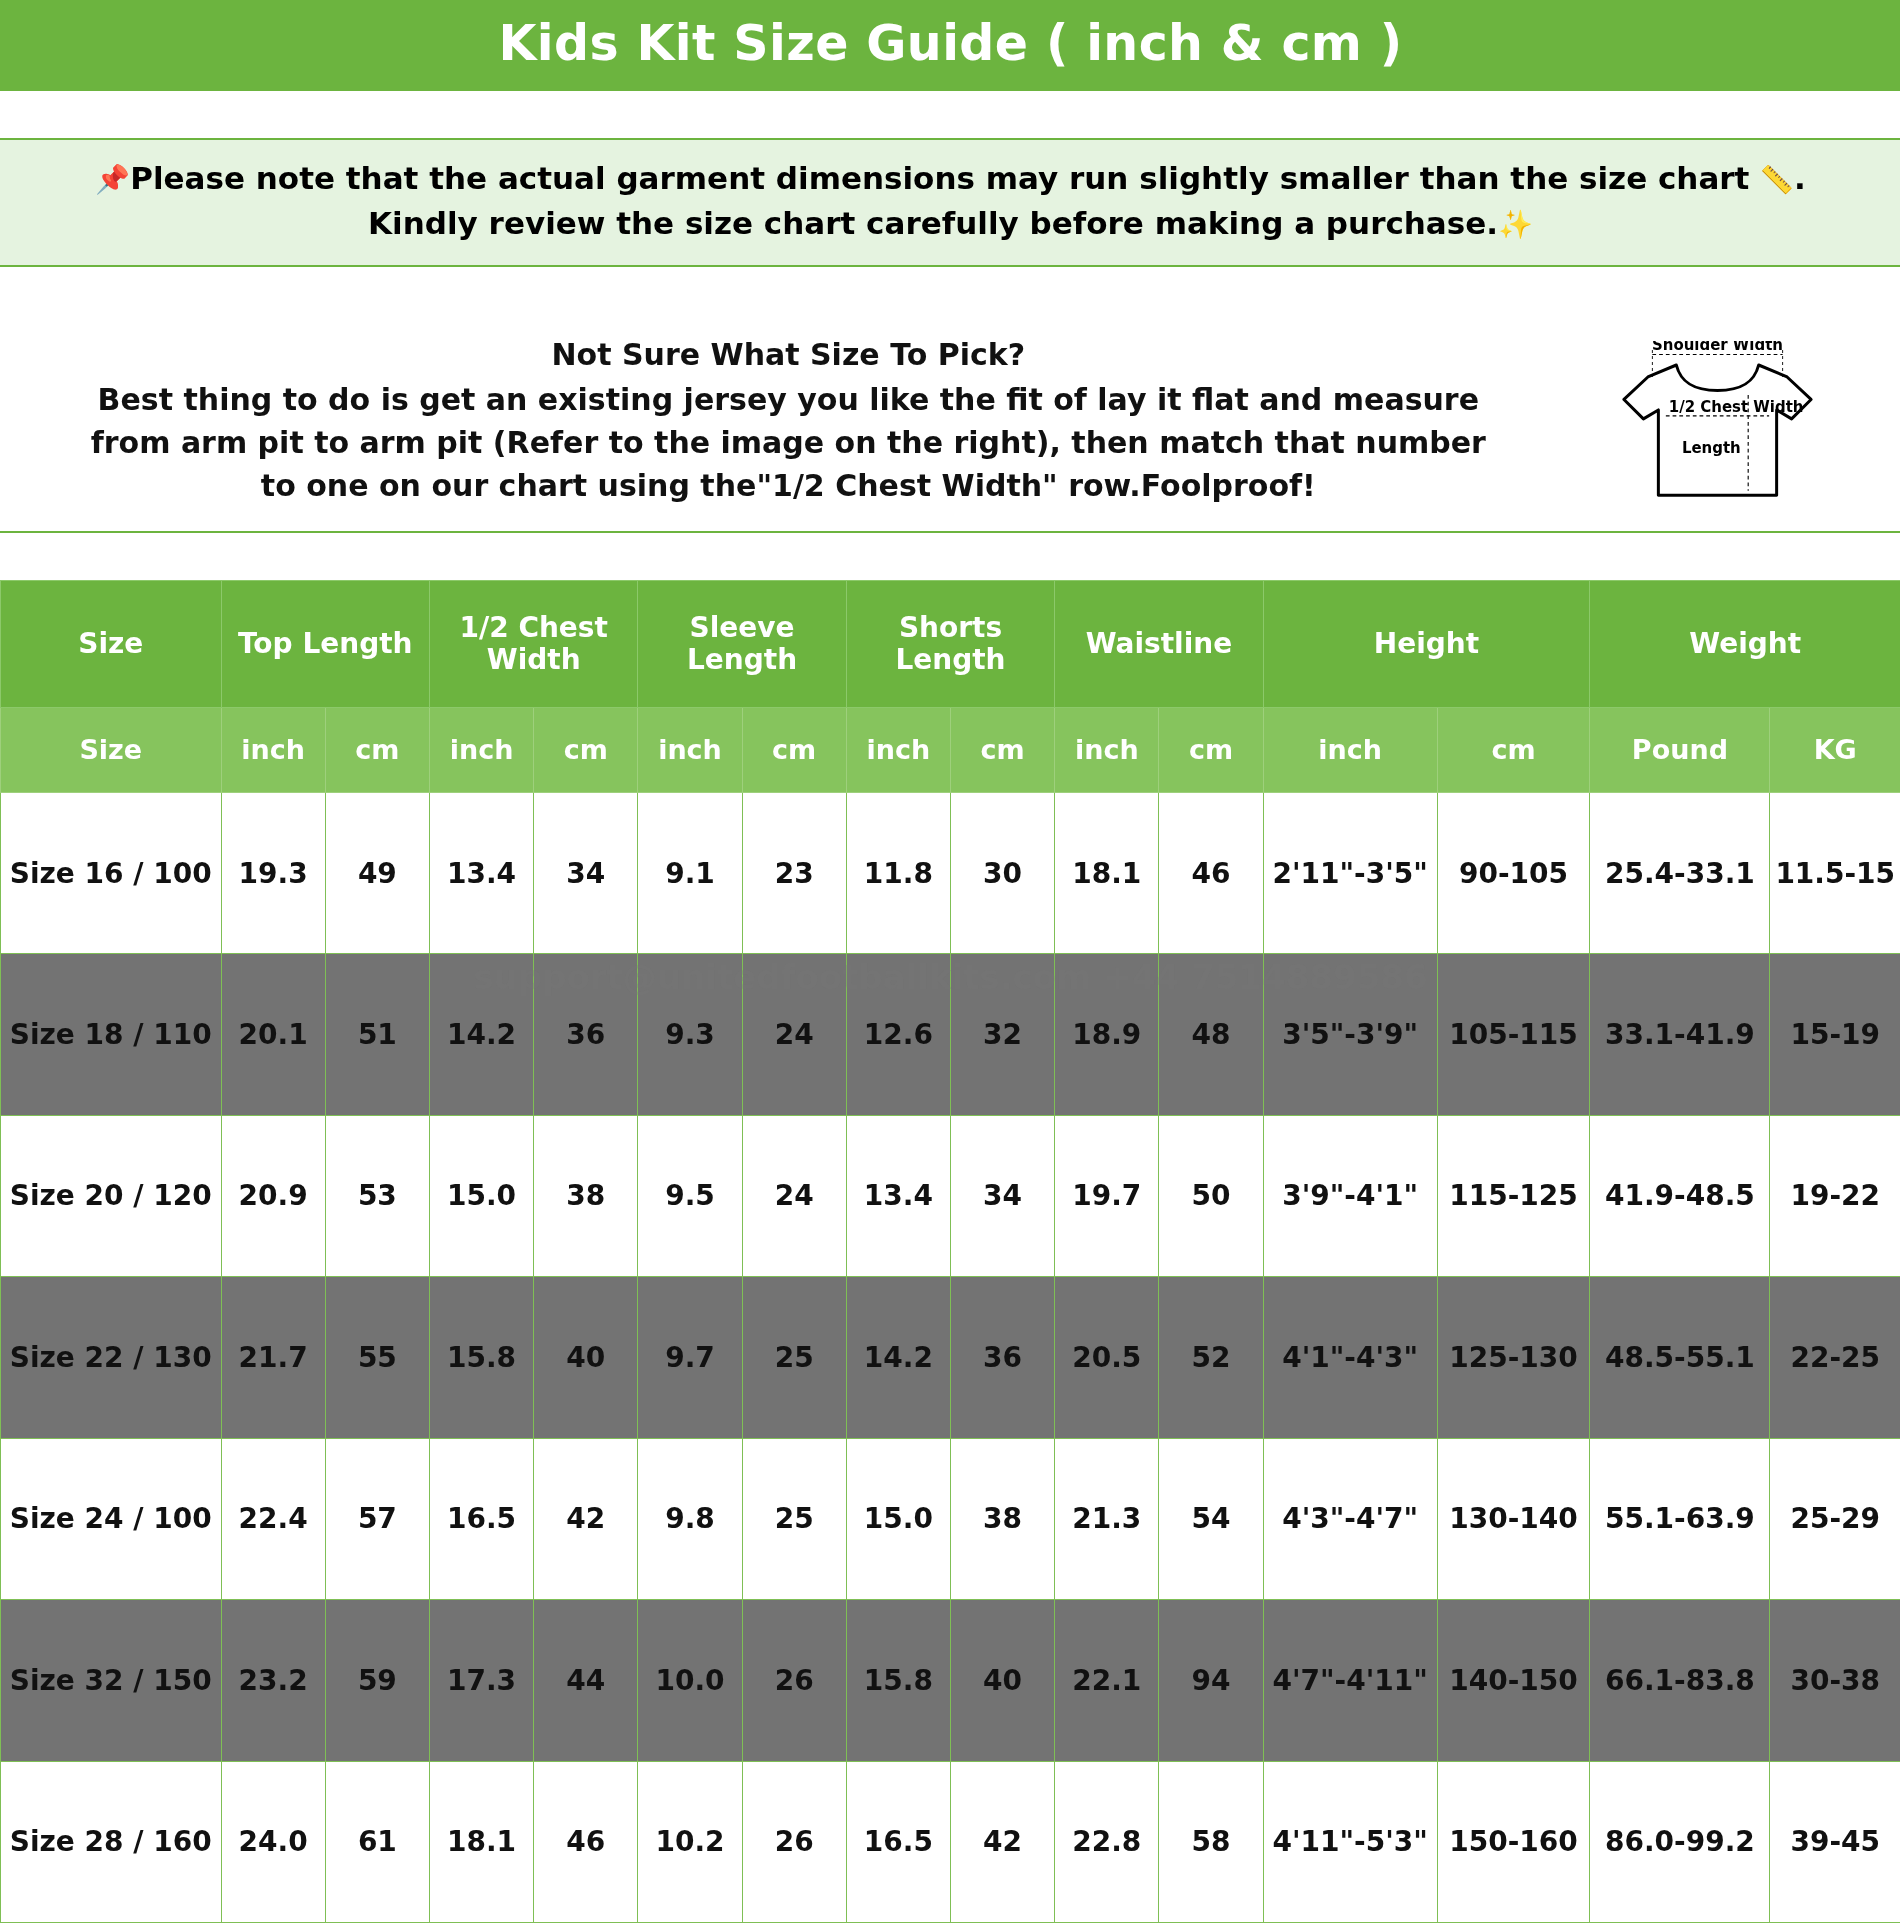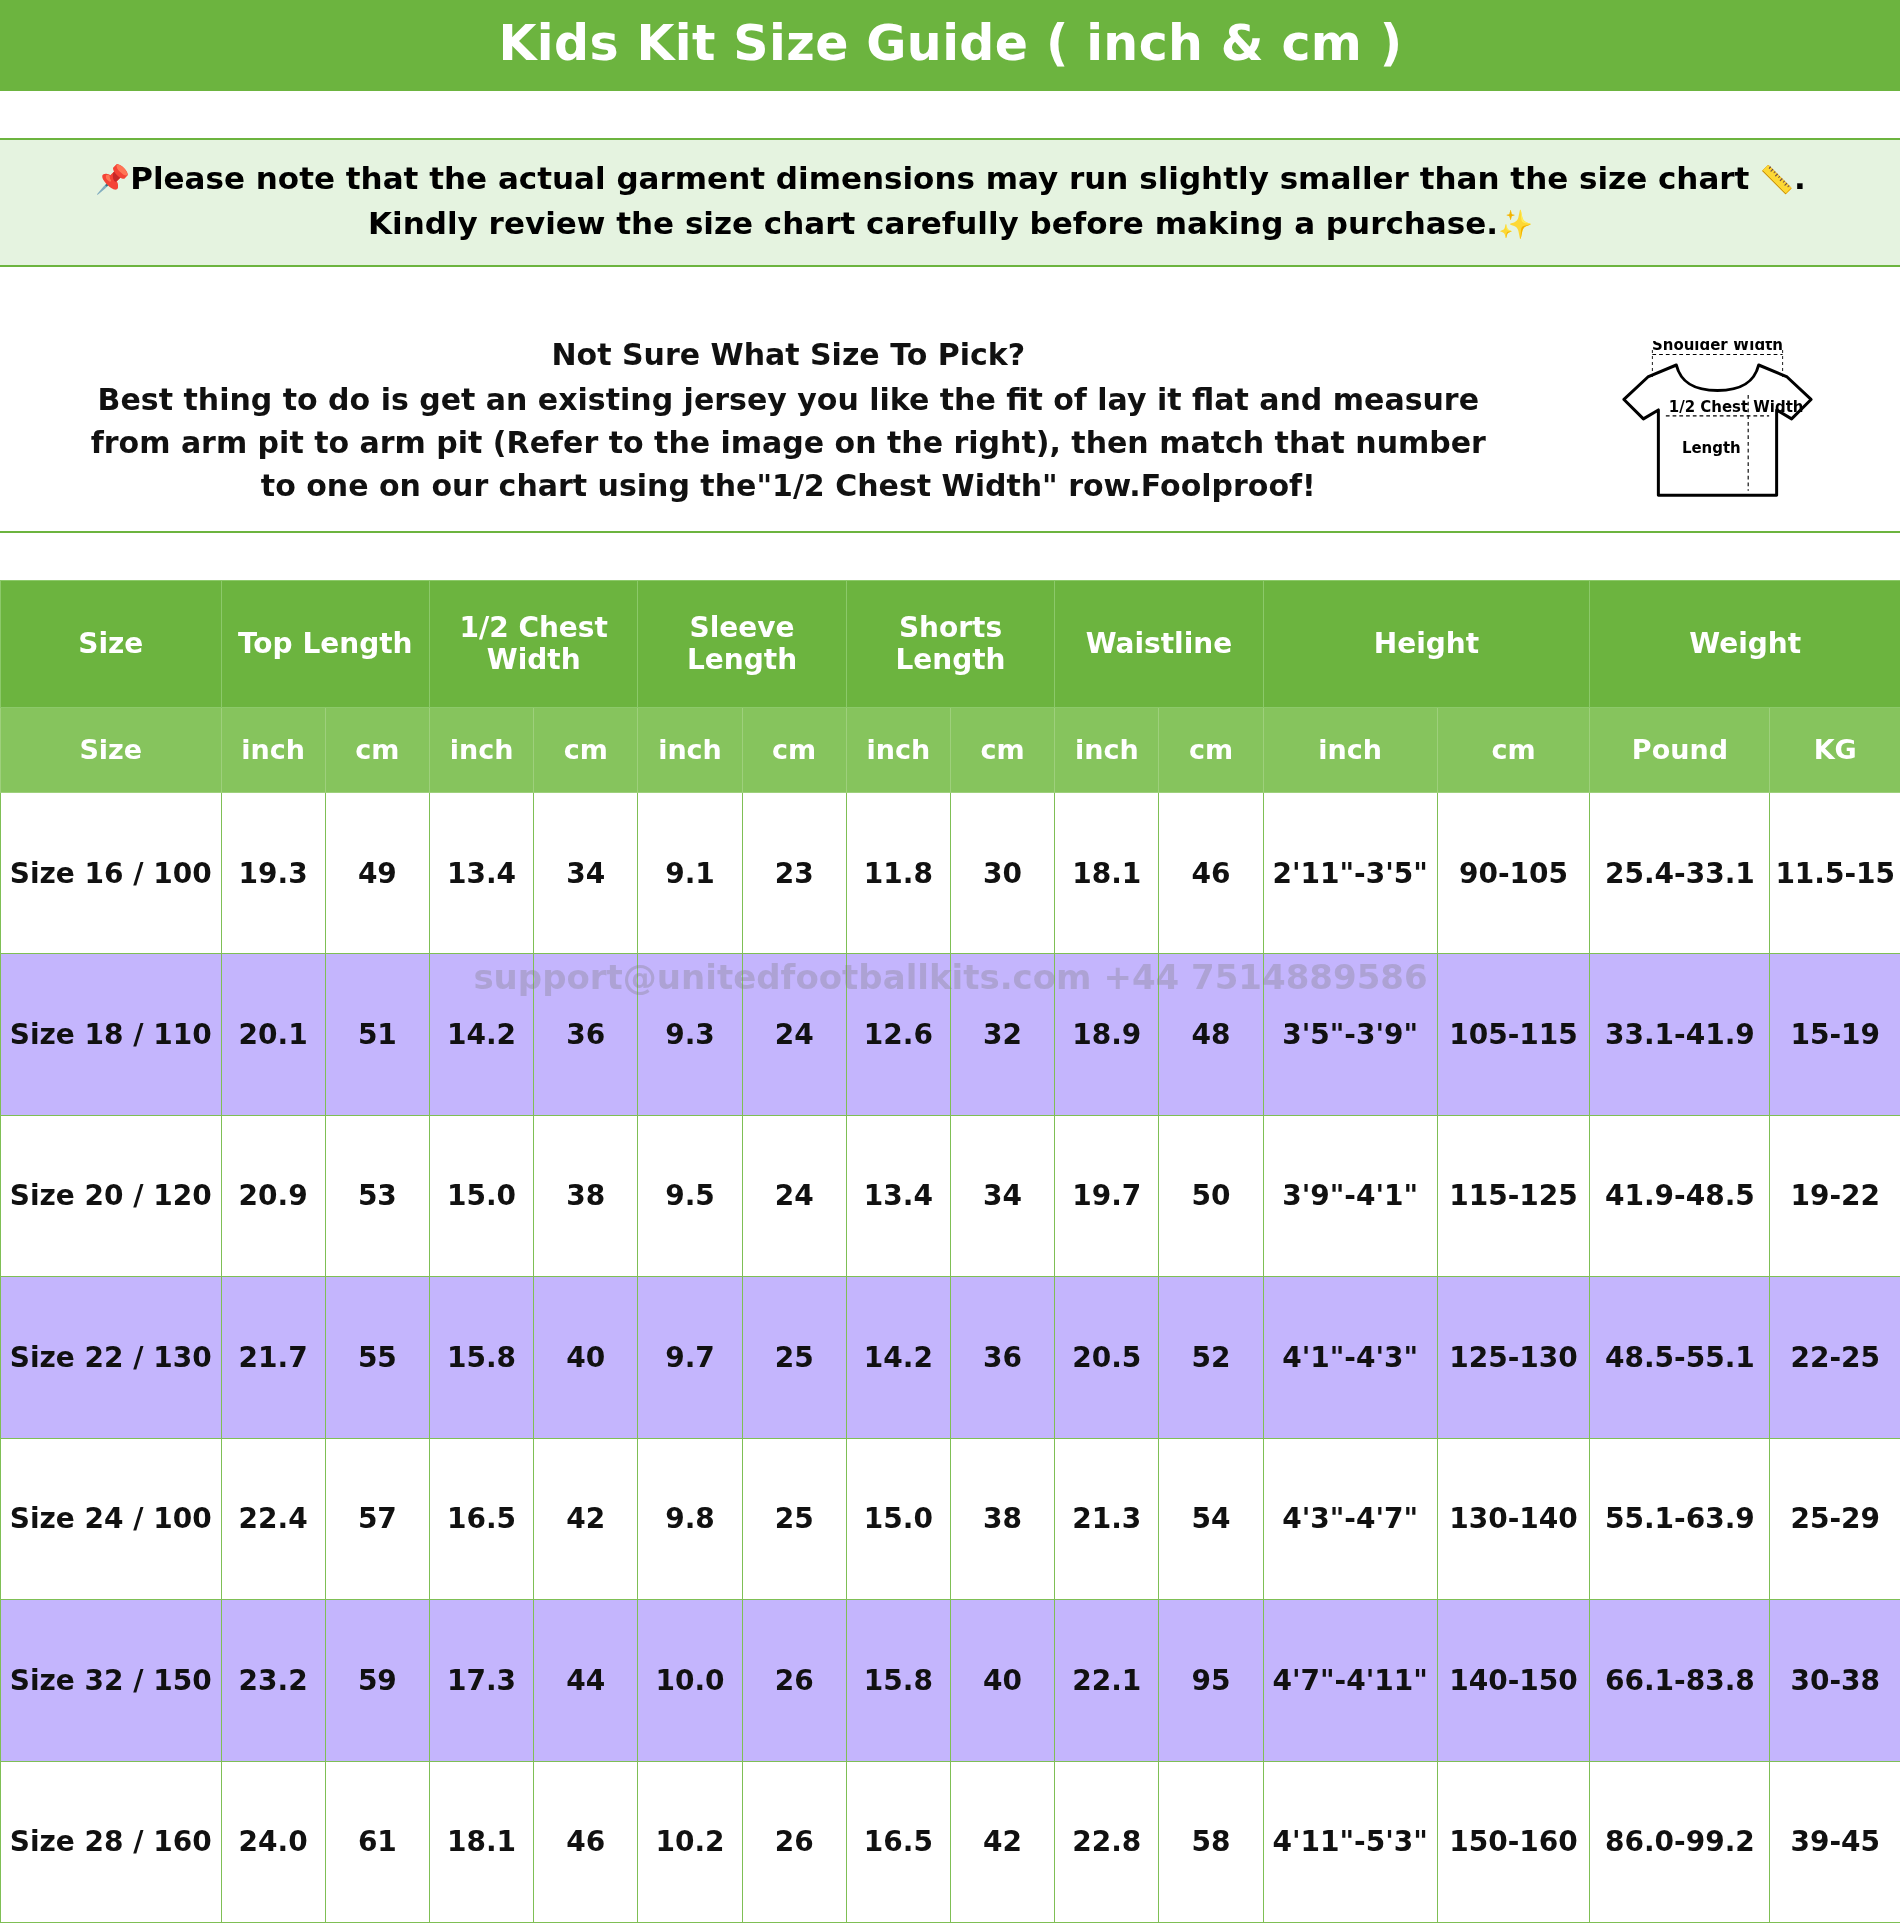--- a/index.html
+++ b/index.html
@@ -129,21 +129,21 @@
   }
   tbody td {
     font-size: 28px;
     font-weight: bold;
     color: #111111;
     height: 93px;
     padding: 1.5px;
     background: #ffffff;
   }
   tbody tr.alt td {
-    background: #c4b5fd;
+    background: #737373;
   }
   tbody td.size-cell {
     font-size: 28px;
   }
 
   
   col.c-size   { width: 218px; }
   col.c-n      { width: 103px; }
   col.c-hin    { width: 172px; }
   col.c-hcm    { width: 151px; }
@@ -341,21 +341,21 @@
         <td class="size-cell">Size 32 / 150</td>
         <td>23.2</td>
         <td>59</td>
         <td>17.3</td>
         <td>44</td>
         <td>10.0</td>
         <td>26</td>
         <td>15.8</td>
         <td>40</td>
         <td>22.1</td>
-        <td>95</td>
+        <td>94</td>
         <td>4'7"-4'11"</td>
         <td>140-150</td>
         <td>66.1-83.8</td>
         <td>30-38</td>
       </tr>
       <tr>
         <td class="size-cell">Size 28 / 160</td>
         <td>24.0</td>
         <td>61</td>
         <td>18.1</td>

